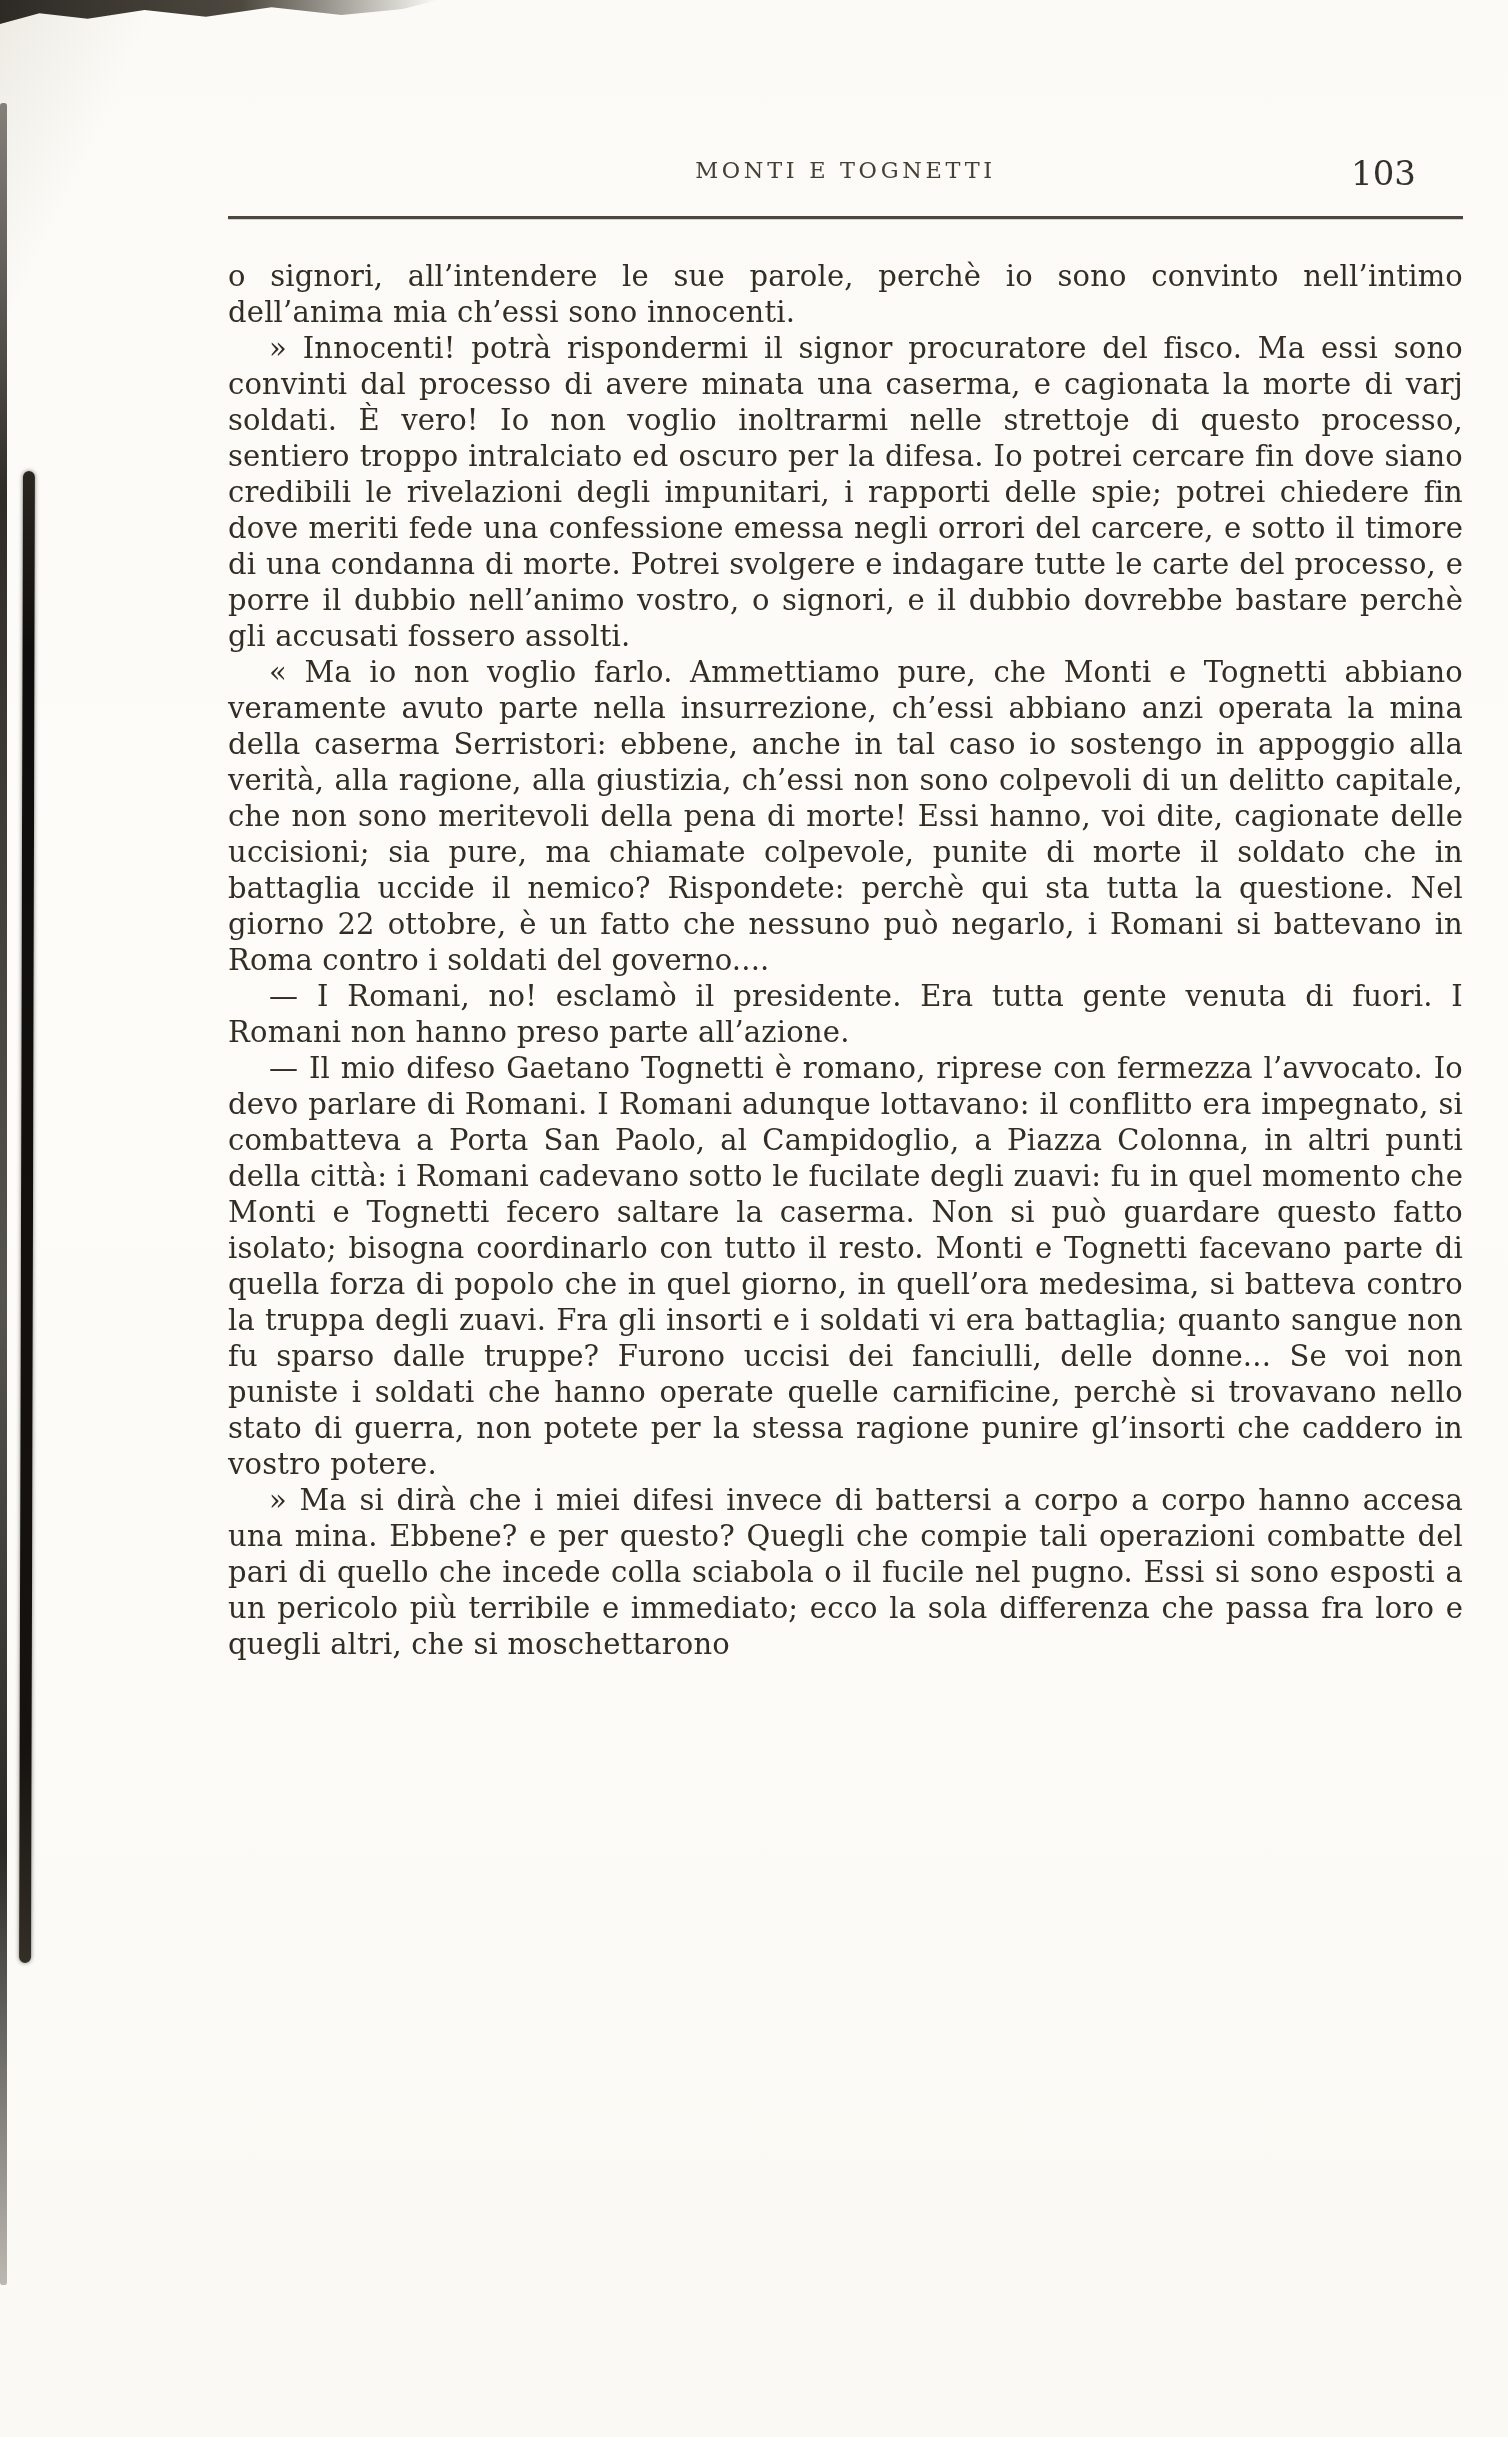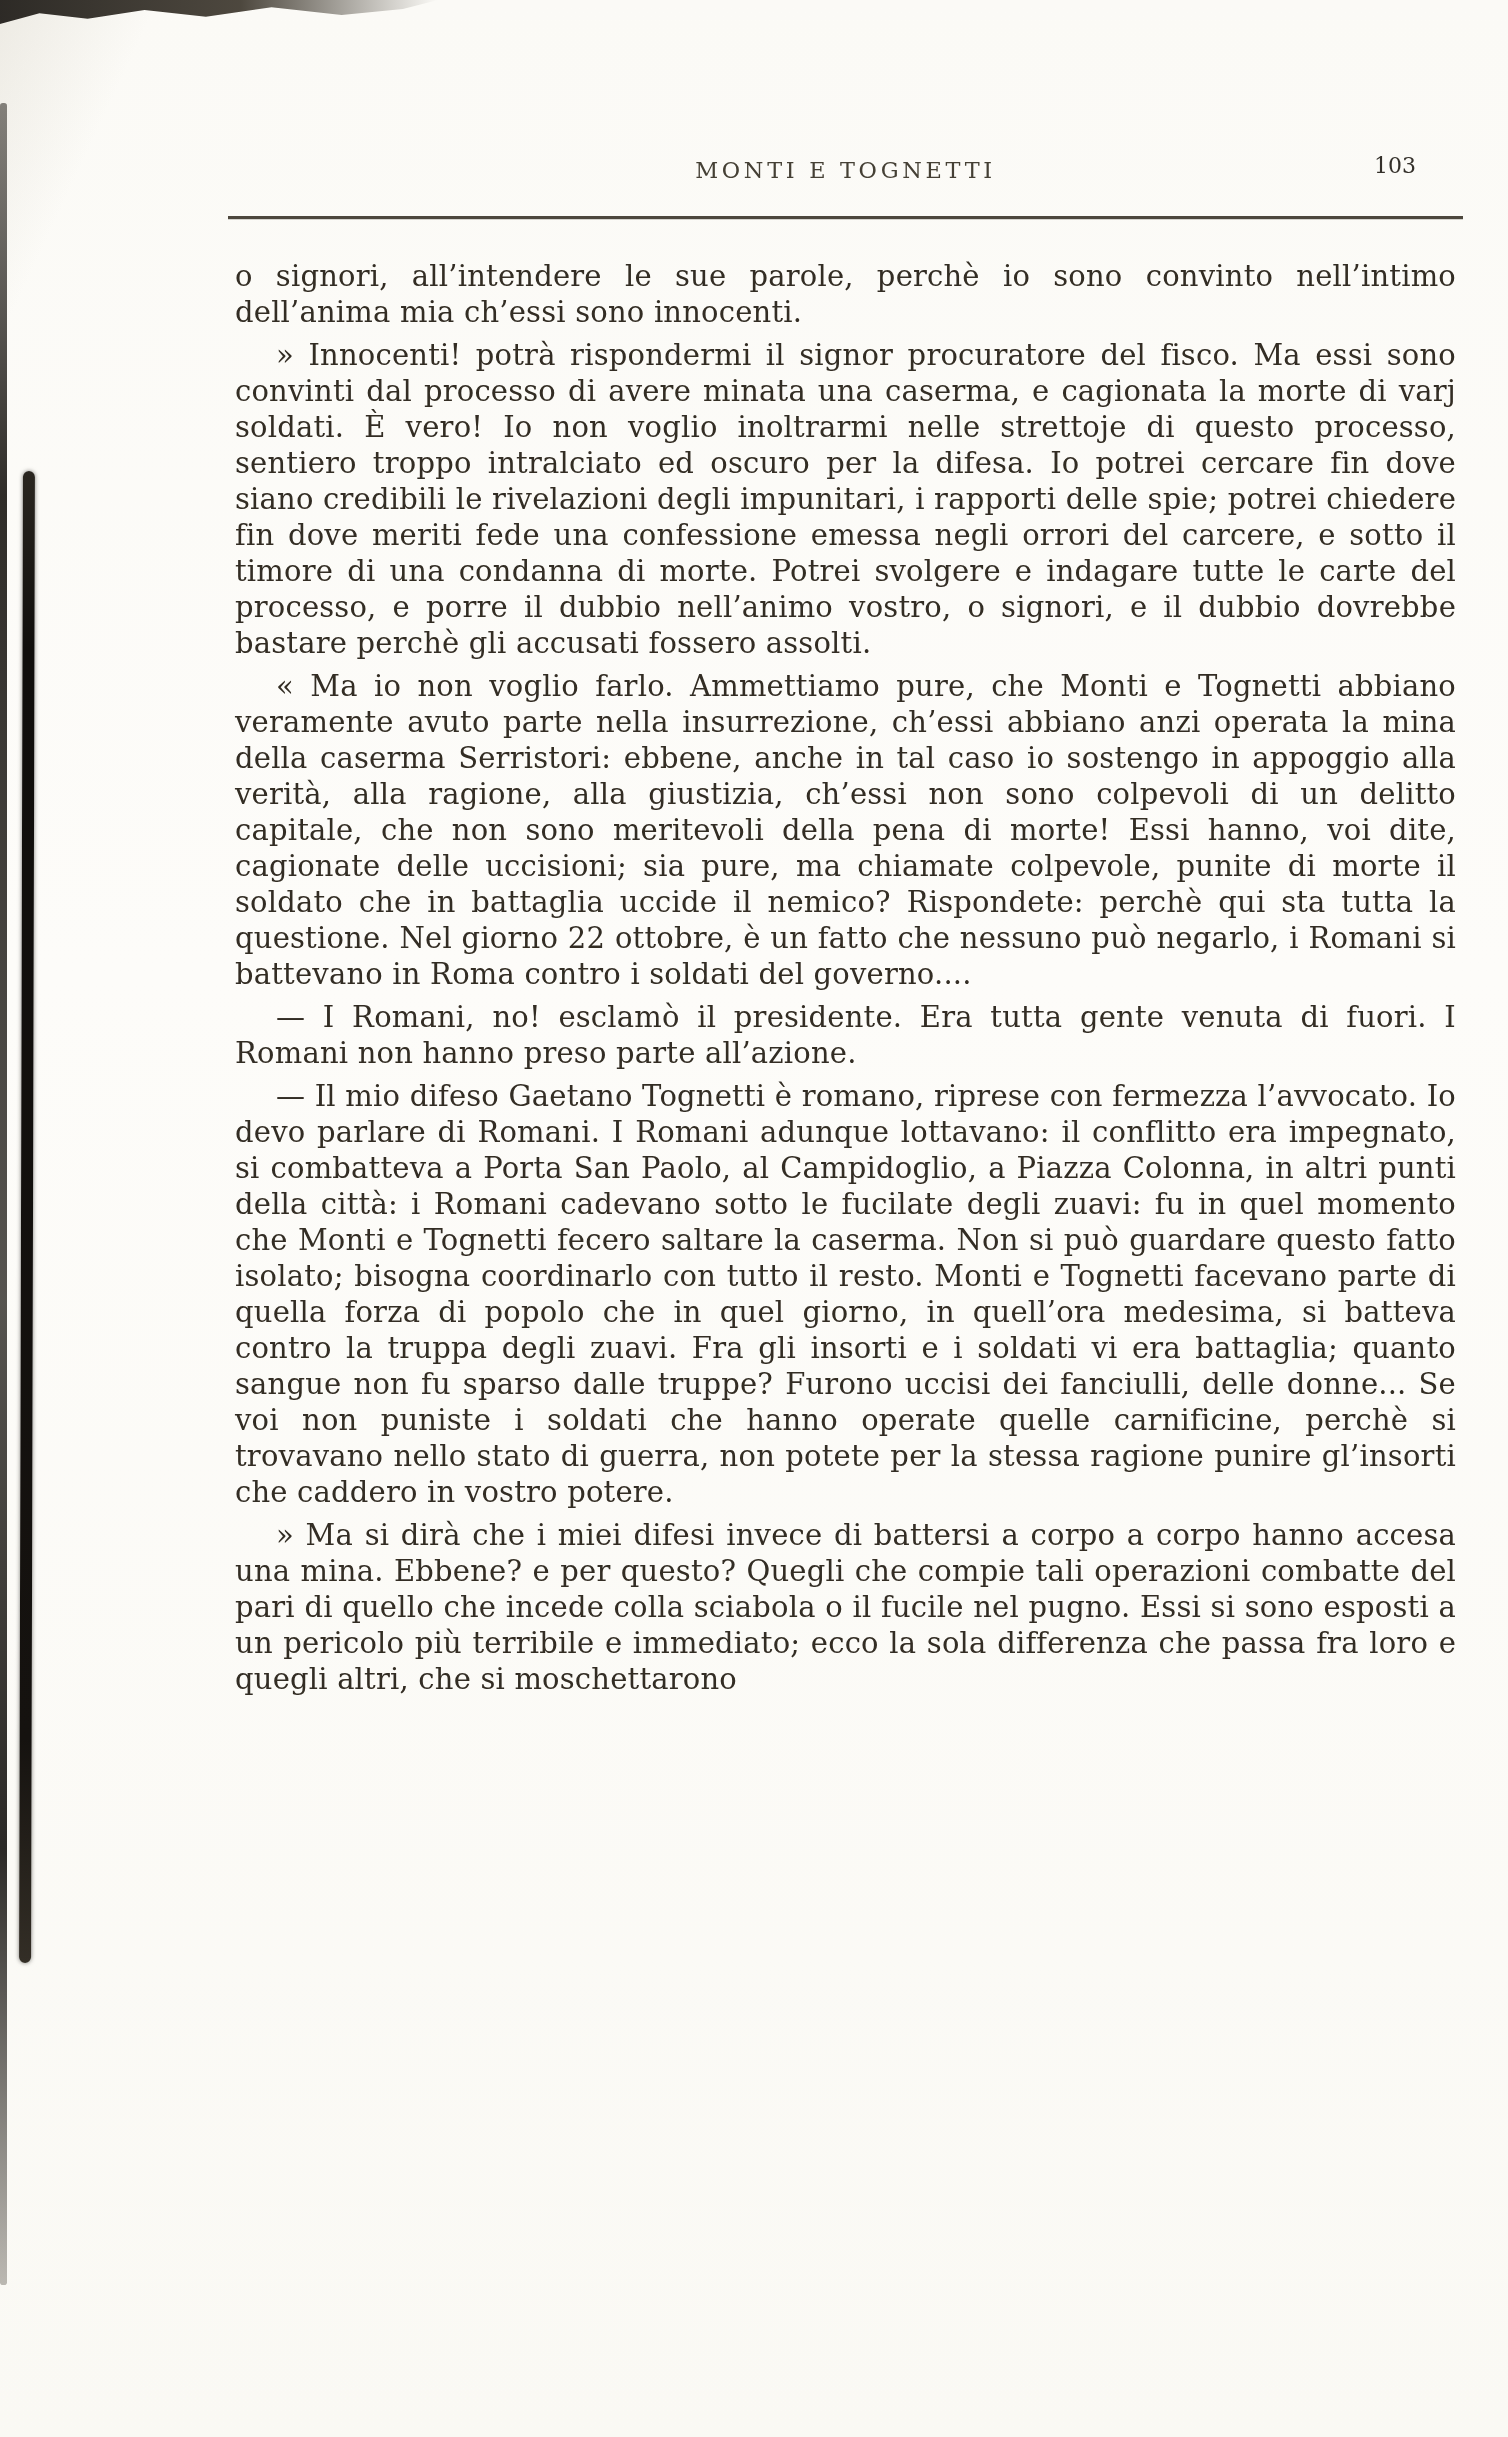--- a/index.html
+++ b/index.html
@@ -59,39 +59,39 @@
   .running-title {
     display: block;
     text-align: center;
     font-size: 22.4px;
     letter-spacing: 3.7px;
     color: #454035;
   }
   .page-number {
     position: absolute;
     right: 47px; top: -3.7px;
-    font-size: 22px;
+    font-size: 34px;
     color: #34302a;
   }
   .rule {
     height: 2.8px;
     background: #4d473d;
     margin-top: 11.2px;
     box-shadow: 0 0.9px 0 rgba(77,71,61,0.25);
   }
   .text-column {
     margin-top: 39px;
     font-size: 29px;
     line-height: 36px;
     color: #332d24;
     text-align: justify;
     letter-spacing: 0.2px;
   }
   .para {
-    margin: 7px;
+    margin: 0;
     text-indent: 41px;
   }
   .para.no-indent {
     text-indent: 0;
   }
 </style>
 </head>
 <body>
 
 <div class="scan-page">

